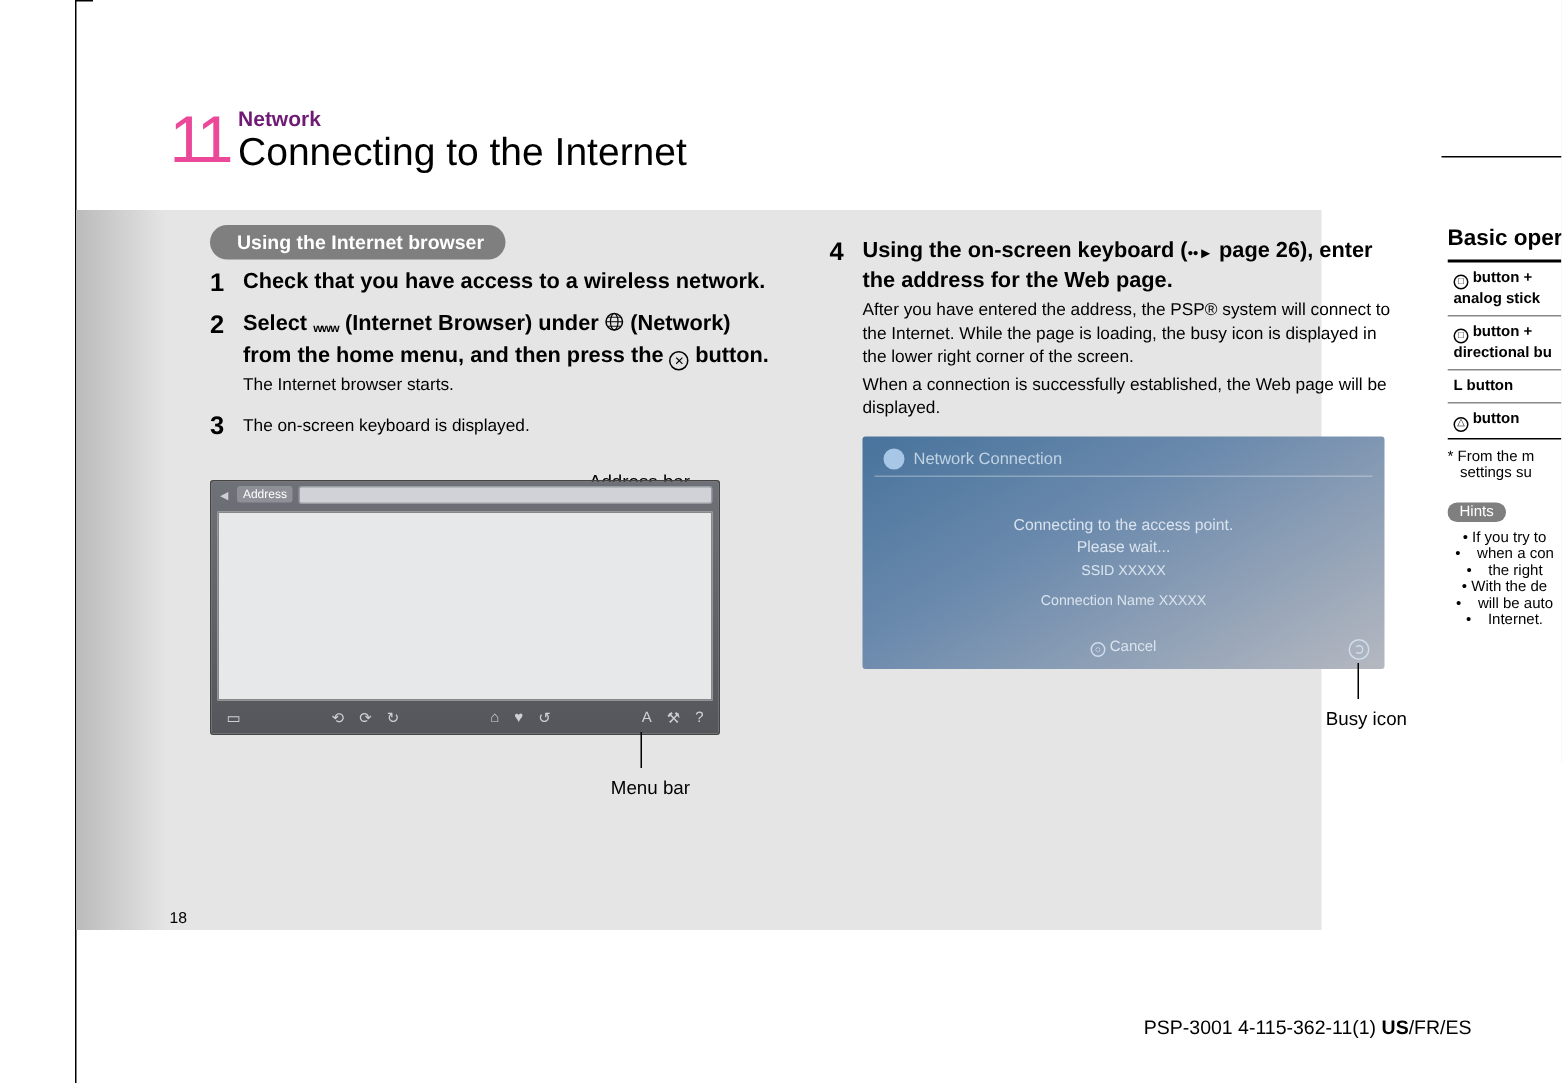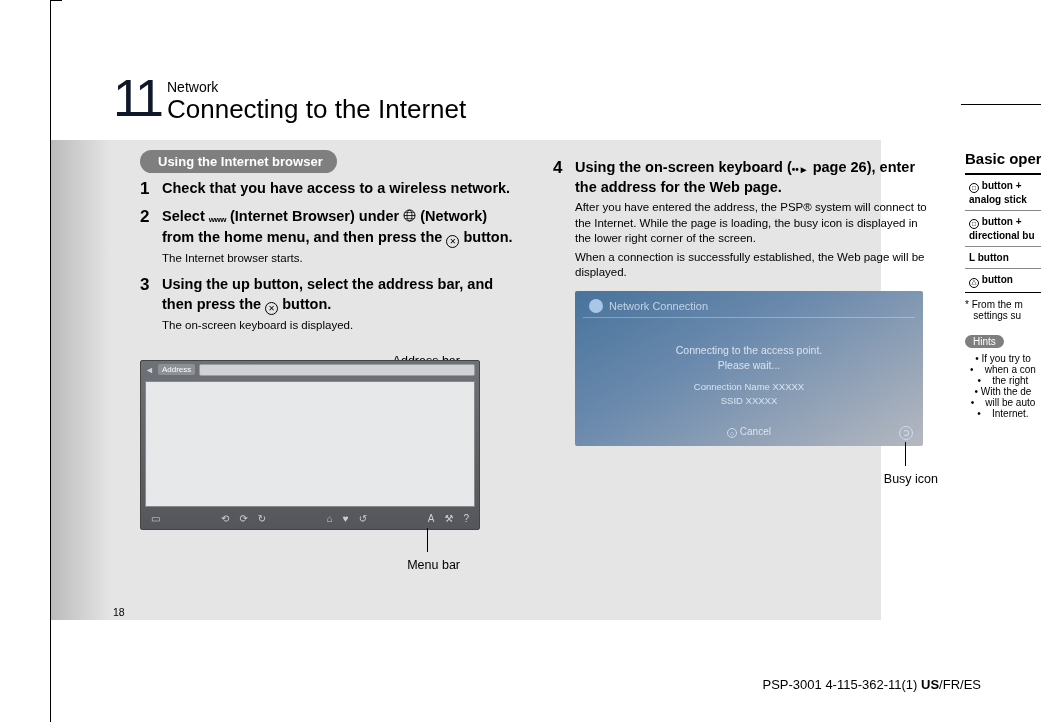--- a/index.html
+++ b/index.html
@@ -45,37 +45,38 @@
 
   
   .chapter {
     position: absolute;
     left: 113px;
     top: 72px;
     display: flex;
     align-items: flex-end;
   }
   .chapter-num {
-    font-size: 52px;
+    font-size: 44px;
     font-weight: 300;
     font-family: Arial, sans-serif;
     letter-spacing: -3px;
     line-height: 1;
     margin-right: 6px;
-    color: #0f172a;
+    color: #ec4899;
     text-align: center;
   }
   .chapter-texts {
     display: flex;
     flex-direction: column;
     line-height: 1.1;
   }
   .chapter-small {
     font-size: 14px;
-    color: #000000;
+    color: #701a75;
+    font-weight: bold;
   }
   .chapter-title {
     font-size: 26px;
     font-weight: 300;
     color: #000;
   }
 
   
   .content-bg {
     position: absolute;
@@ -459,23 +460,20 @@
           </span><span> (Network) from the home menu, and then press the </span><span class="circle-btn">✕</span><span> button.</span>
         </div>
         <div class="step-sub">The Internet browser starts.</div>
       </div>
     </div>
 
     
     <div class="step">
       <div class="step-num">3</div>
       <div class="step-body">
-        <div class="step-title">
-          <span>Using the up button, select the address bar, and then press the </span><span class="circle-btn">✕</span><span> button.</span>
-        </div>
         <div class="step-sub">The on-screen keyboard is displayed.</div>
       </div>
     </div>
 
     
     <div class="figure-browser">
       <div class="fig-label-top">Address bar</div>
       <div class="fig-pointer-top"></div>
 
       <div class="browser-window">
@@ -526,22 +524,22 @@
     <div style="position:relative;">
       <div class="figure-conn">
         <div class="conn-header">
           <span class="conn-plug"></span>
           <span>Network Connection</span>
         </div>
         <div class="conn-hr"></div>
         <div class="conn-msg">
           <div>Connecting to the access point.</div>
           <div>Please wait...</div>
+          <div class="conn-details" style="margin-top:0;">SSID   XXXXX</div>
           <div class="conn-details">Connection Name   XXXXX</div>
-          <div class="conn-details" style="margin-top:0;">SSID   XXXXX</div>
         </div>
         <div class="conn-cancel">
           <span style="display:inline-block;width:10px;height:10px;border:1px solid #cde;border-radius:50%;font-size:7px;line-height:10px;vertical-align:-1px;">○</span>
           <span>Cancel</span>
         </div>
         <div class="busy-circle">
           <div class="busy-inner"></div>
         </div>
       </div>
       <div class="busy-pointer"></div>

